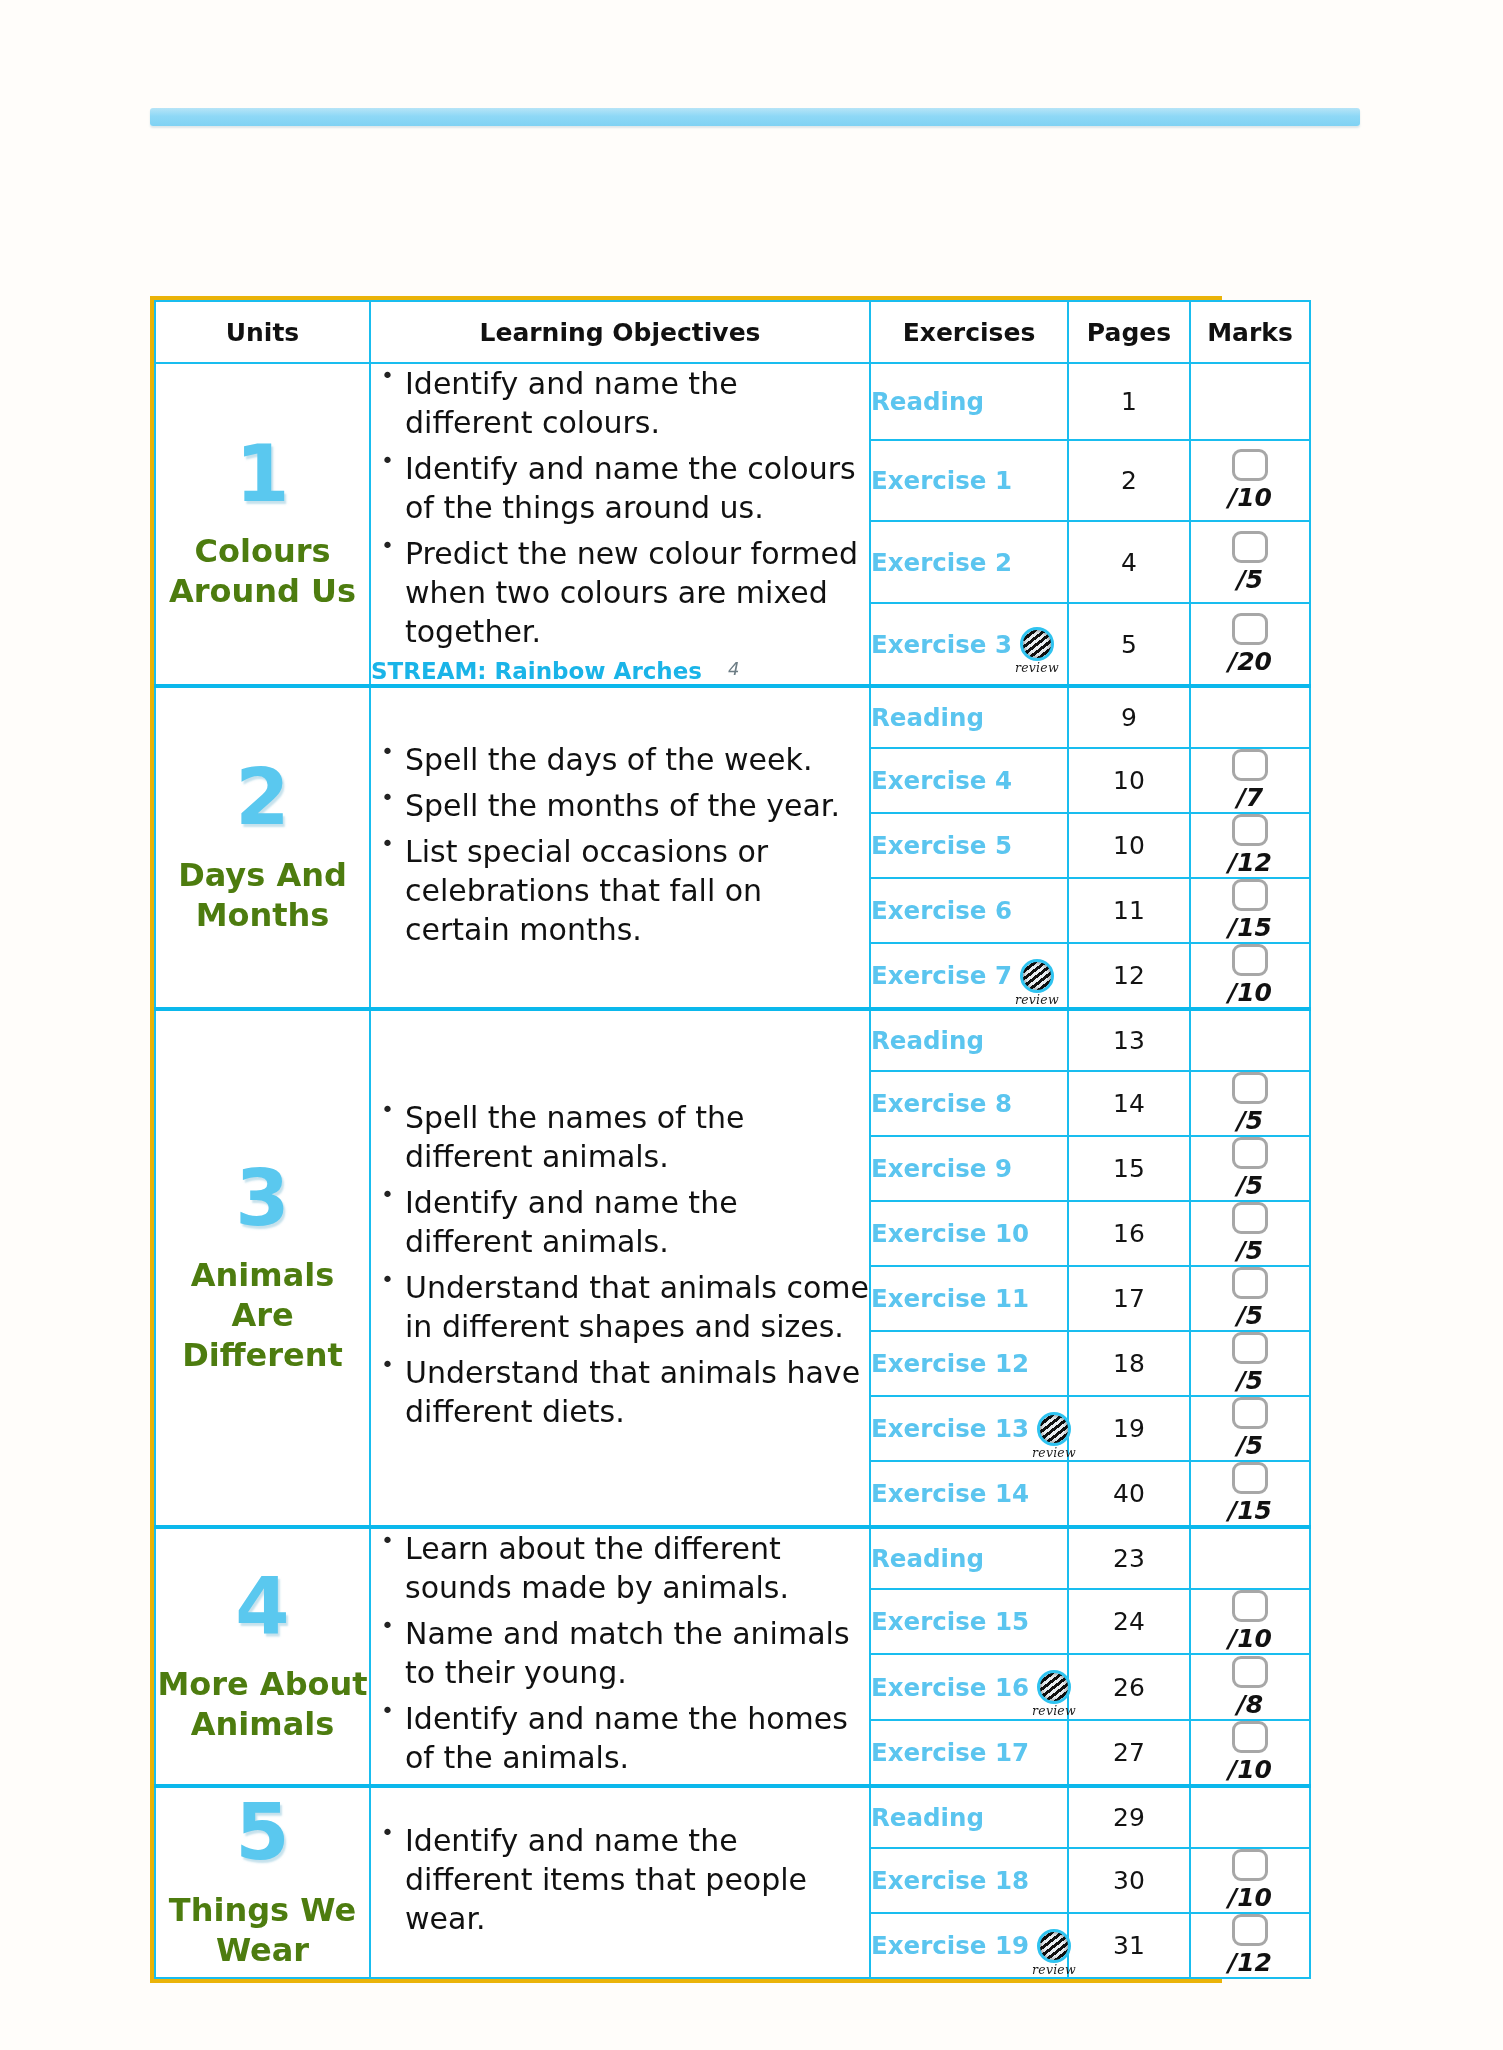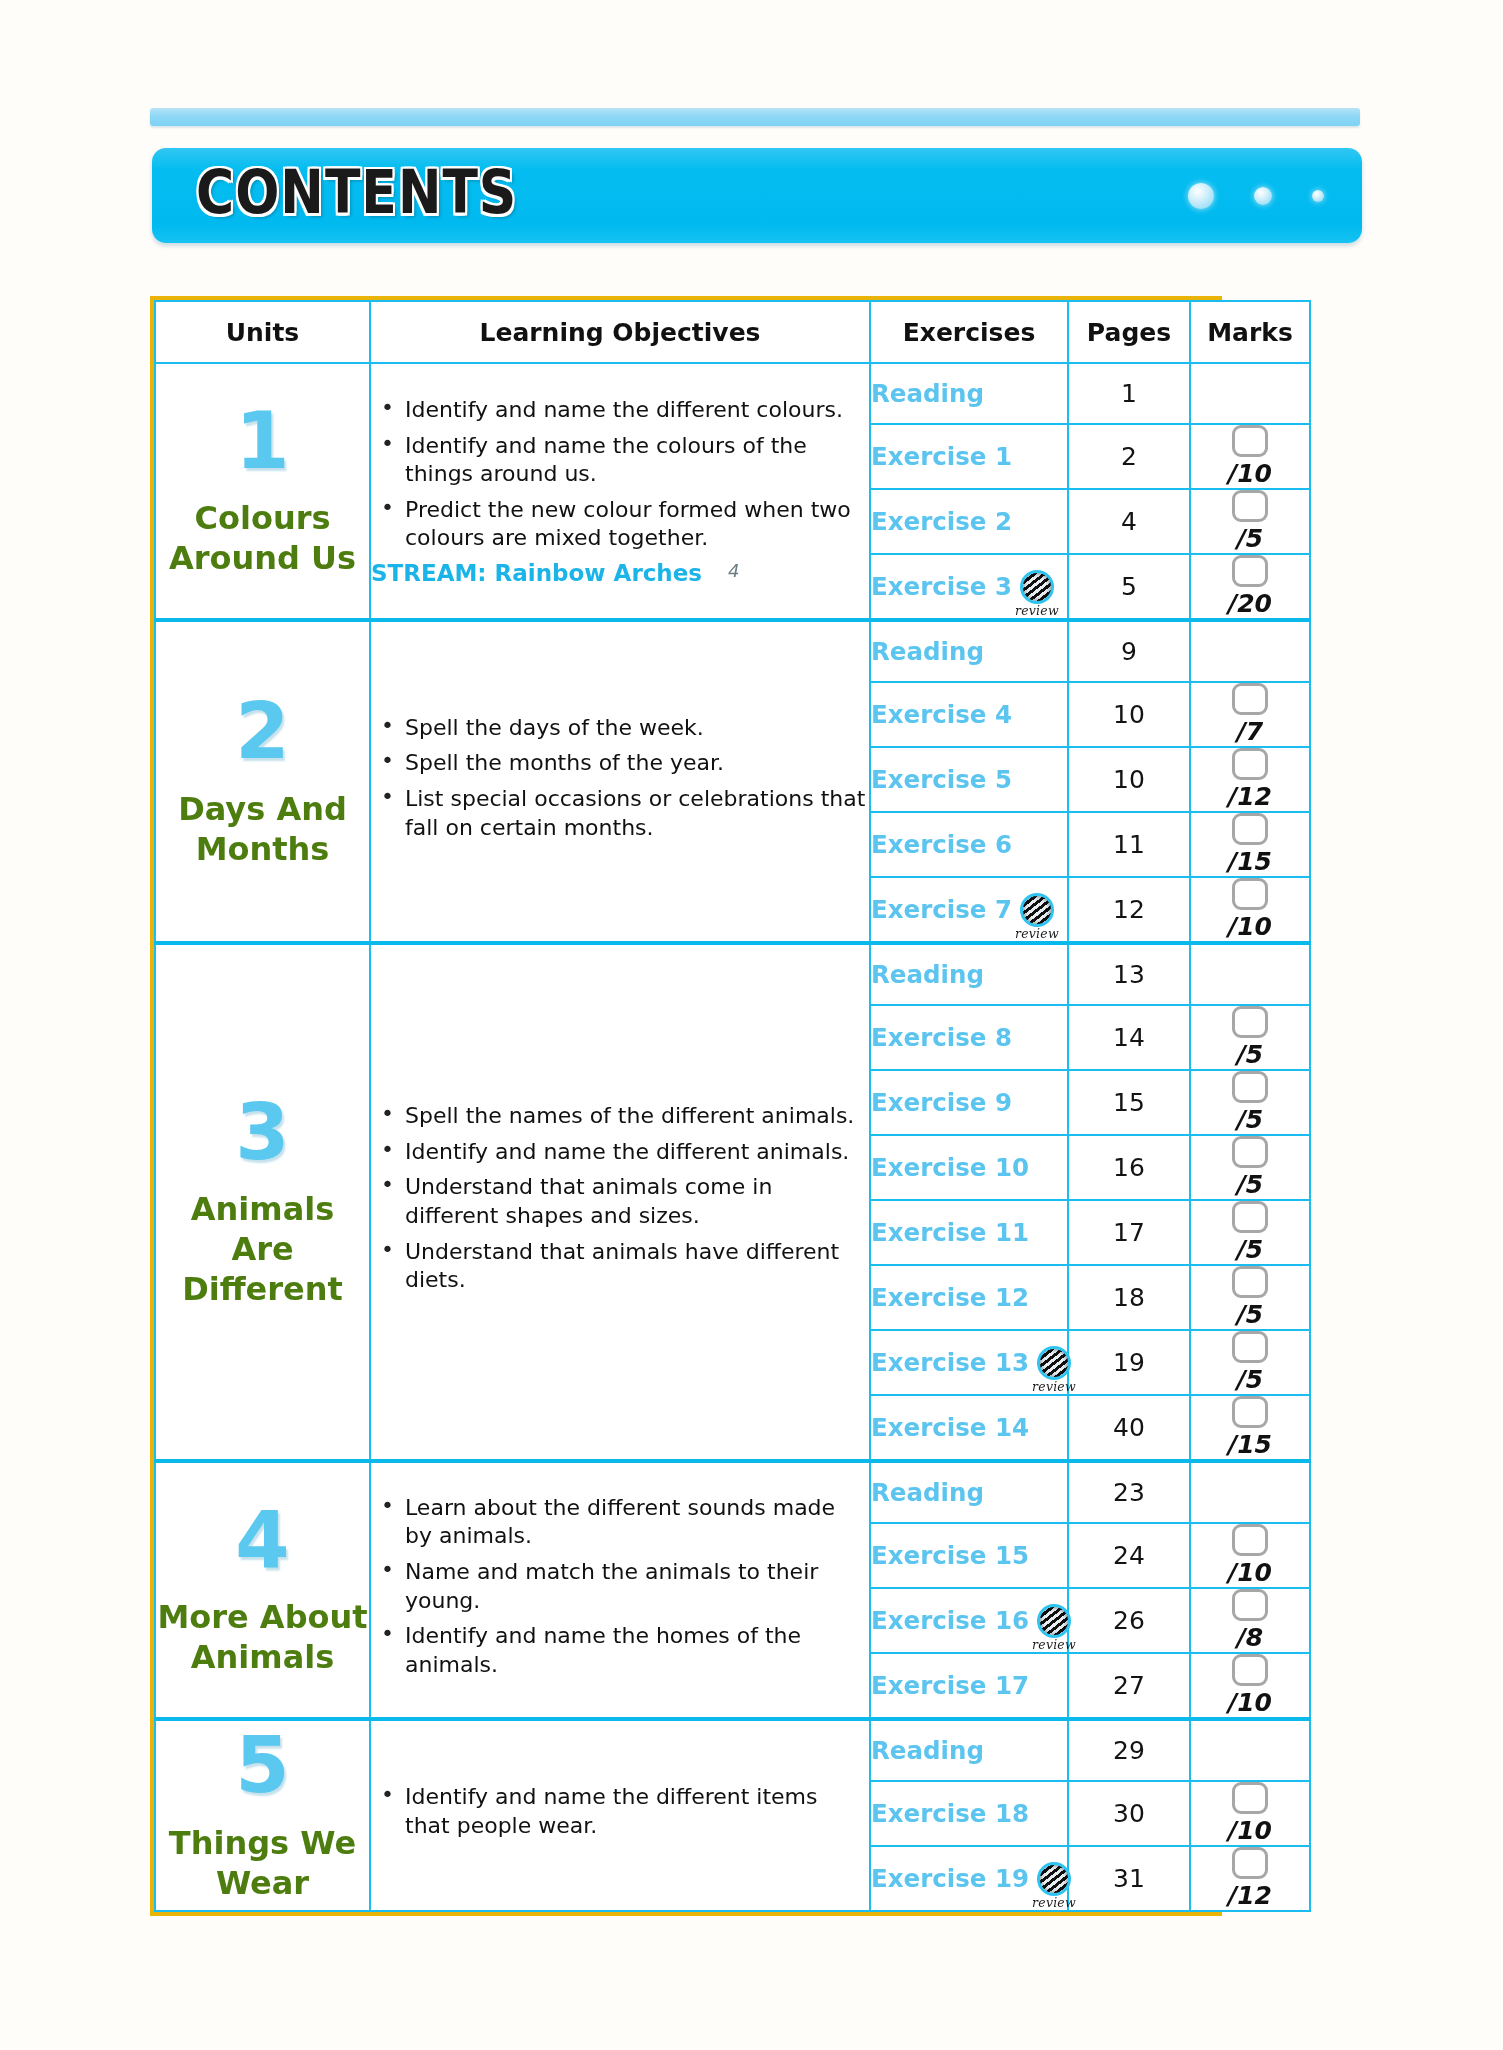--- a/index.html
+++ b/index.html
@@ -153,21 +153,21 @@
     vertical-align: top;
   }
   ul.obj-list {
     margin: 0;
     padding: 0 0 0 34px;
     list-style: none;
   }
   ul.obj-list li {
     position: relative;
     font-family: "DejaVu Sans", sans-serif;
-    font-size: 22px;
+    font-size: 30px;
     line-height: 1.30;
     color: #111111;
     margin-bottom: 7px;
   }
   ul.obj-list li::before {
     content: "\2022";
     position: absolute;
     left: -24px;
     top: -2px;
     font-size: 22px;
@@ -288,28 +288,20 @@
   tr.unit-start > td,
   tr.unit-start > th { border-top: 4px solid #0bb8ec; }
 </style>
 </head>
 <body>
 
 <div class="page">
 
   <div class="top-bar"></div>
 
-  <div class="contents-banner">
-    <div class="contents-title">CONTENTS</div>
-    <div class="bubbles">
-      <span class="bubble b1"></span>
-      <span class="bubble b2"></span>
-      <span class="bubble b3"></span>
-    </div>
-  </div>
 
   <div class="toc-wrap">
     <table class="toc">
       <colgroup>
         <col class="c-unit">
           <col class="c-obj">
           <col class="c-ex">
           <col class="c-pg">
           <col class="c-mk">
       </colgroup>

